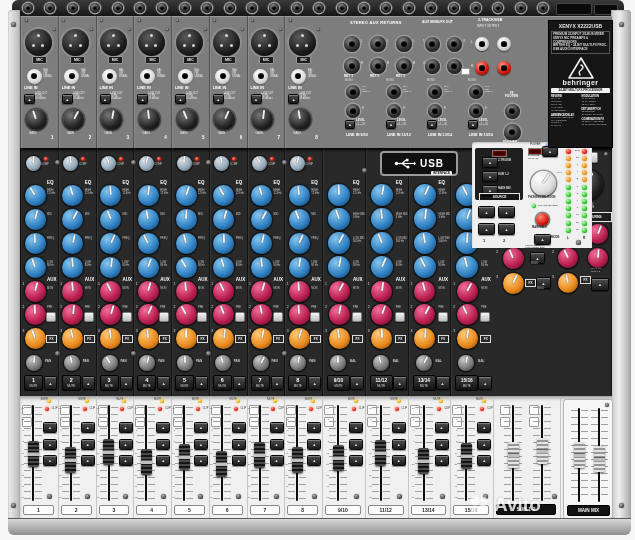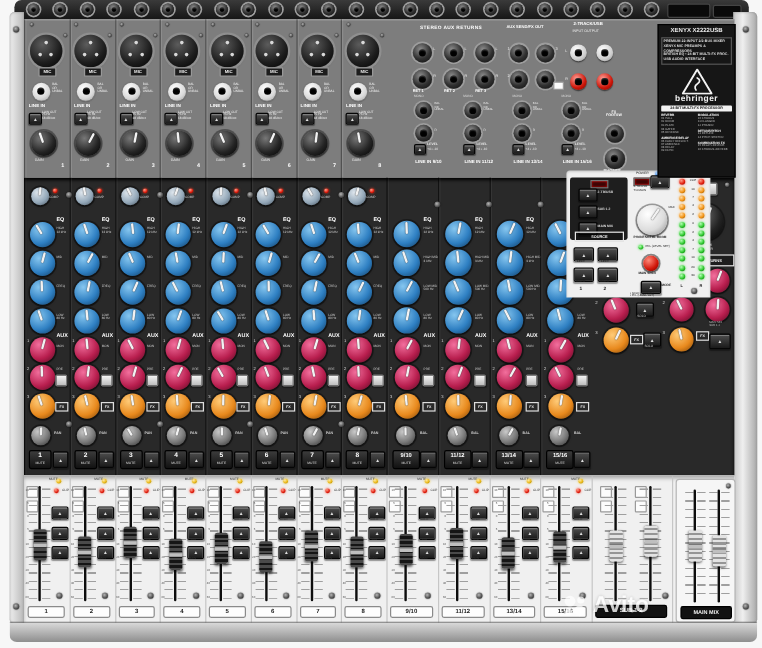--- a/index.html
+++ b/index.html
@@ -1898,20 +1898,33 @@
           <div class="fxh">DETUNE/PITCH</div>
           <div class="fxi">13 DETUNE</div>
           <div class="fxi">14 PITCH SHIFTER</div>
           <div class="fxh">COMBINATION FX</div>
           <div class="fxi">15 DELAY+REVERB</div>
           <div class="fxi">16 CHORUS+REVERB</div>
         </div>
       </div>
   </div>
 
+  <div id="usbbadge">
+    <svg width="22" height="11" viewBox="0 0 44 22">
+      <circle cx="5" cy="11" r="3.5" fill="#fff"></circle>
+      <line x1="8" y1="11" x2="40" y2="11" stroke="#fff" stroke-width="2.4"></line>
+      <line x1="16" y1="11" x2="24" y2="4" stroke="#fff" stroke-width="2.2"></line>
+      <line x1="16" y1="11" x2="26" y2="18" stroke="#fff" stroke-width="2.2"></line>
+      <rect x="24" y="1.5" width="5" height="5" fill="#fff"></rect>
+      <circle cx="28" cy="18" r="3" fill="#fff"></circle>
+      <polygon points="40,7 44,11 40,15" fill="#fff"></polygon>
+    </svg>
+    <span class="usbtxt">USB</span>
+    <span class="intf">INTERFACE</span>
+  </div>
 
   <div id="watermark">
     <svg width="22" height="22" viewBox="0 0 22 22">
       <circle cx="7" cy="7" r="4.5" fill="#ffffff" opacity=".9"></circle>
       <circle cx="16" cy="6" r="3" fill="#ffffff" opacity=".9"></circle>
       <circle cx="6" cy="16" r="3" fill="#ffffff" opacity=".9"></circle>
       <circle cx="15" cy="15" r="4.5" fill="#ffffff" opacity=".9"></circle>
     </svg>
     <span class="wmtext">Avito</span>
   </div>

